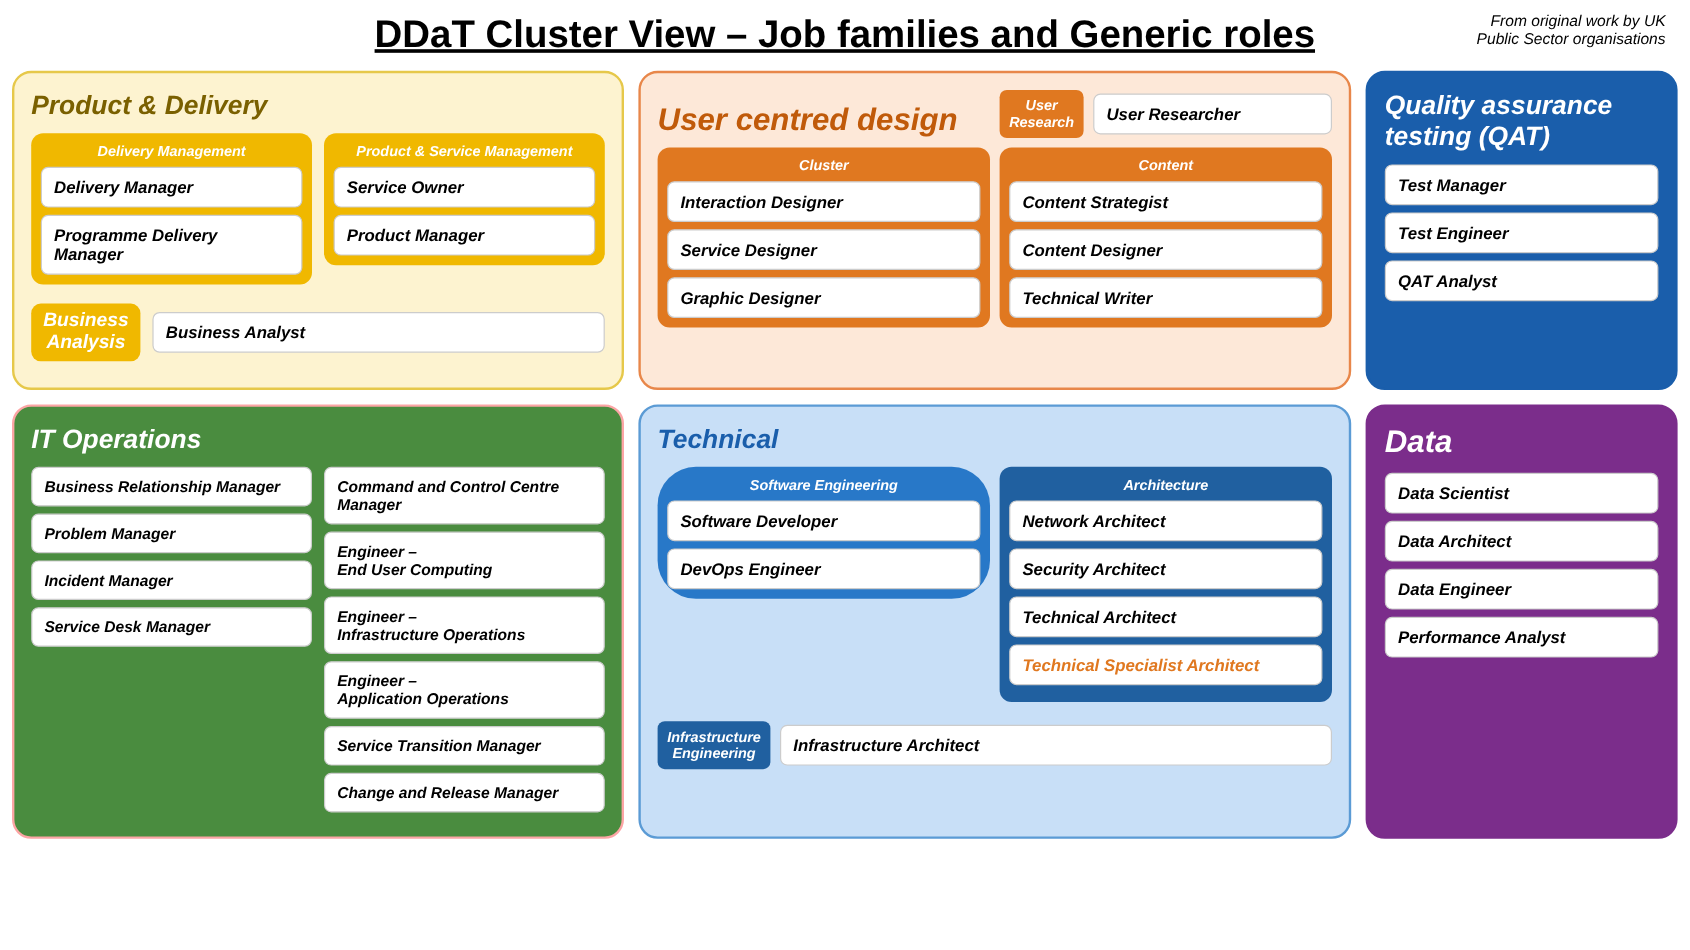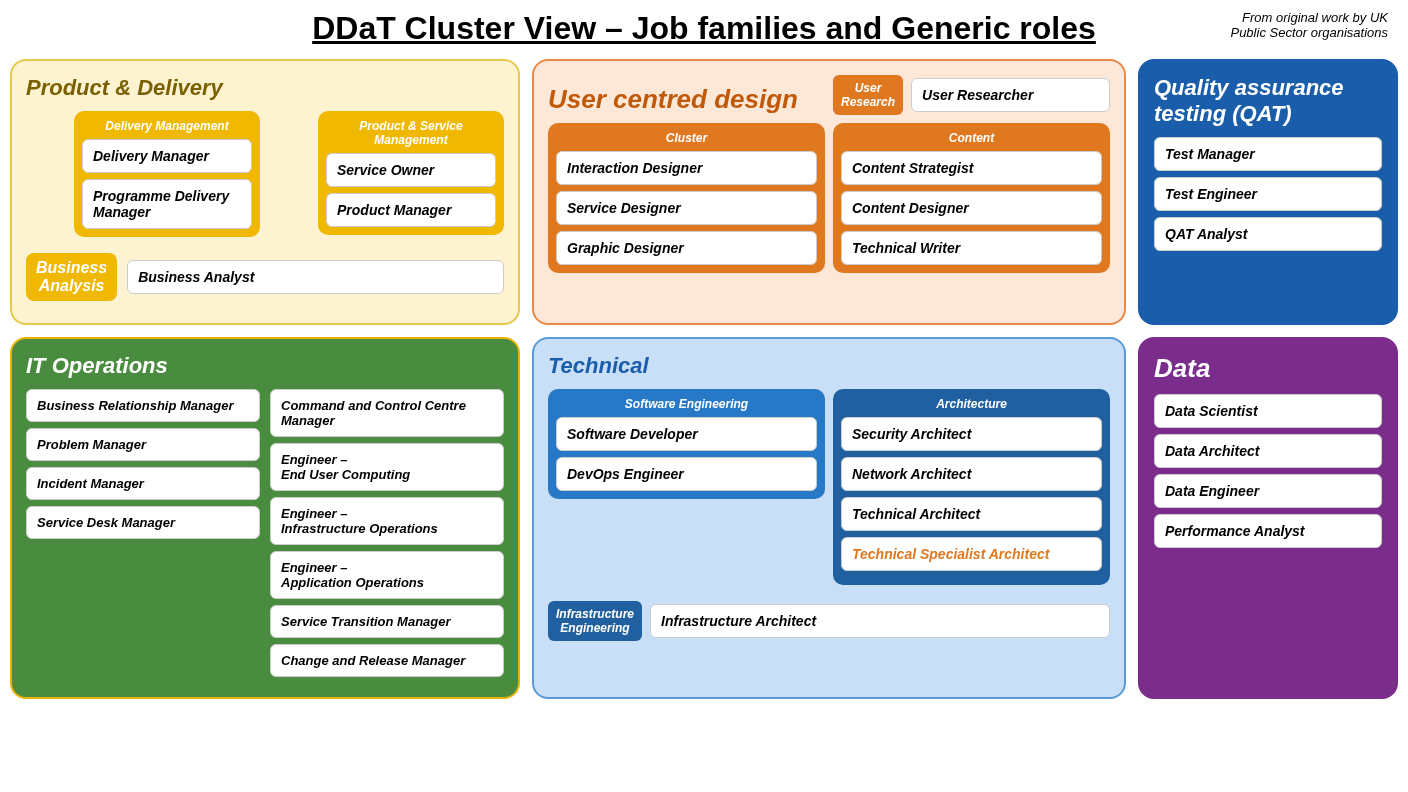--- a/index.html
+++ b/index.html
@@ -68,21 +68,21 @@
     .cluster-qat {
       background: #1a5eab;
       border: 2px solid #1a5eab;
       grid-column: 3;
       grid-row: 1;
     }
     .cluster-qat .cluster-title { color: #fff; font-size: 22px; }
     
     .cluster-ito {
       background: #4a8c3f;
-      border: 2px solid #eab308;
+      border: 2px solid #fca5a5;
       grid-column: 1;
       grid-row: 2;
     }
     .cluster-ito .cluster-title { color: #fff; }
     
     .cluster-tech {
       background: #c8dff7;
       border: 2px solid #5b9bd5;
       grid-column: 2;
       grid-row: 2;
@@ -122,32 +122,33 @@
       color: #000;
     }
     .role-card:last-child { margin-bottom: 0; }
 
     
     .pd-row {
       display: flex;
       gap: 10px;
       margin-bottom: 8px;
     }
-    .pd-col { flex: 1; margin-left: 48px; }
+    .pd-col { flex: 1; }
     .subgroup-yellow {
       background: #f0b800;
     }
     .subgroup-orange {
       background: #e07820;
     }
     .subgroup-blue-dark {
       background: #2060a0;
     }
     .subgroup-blue-mid {
       background: #2878c8;
+      border-radius: 32px;
     }
 
     
     .ucd-inner {
       display: flex;
       gap: 8px;
     }
     .ucd-left { flex: 1; }
     .ucd-right { flex: 1; }
     .ucd-top-row {
@@ -325,22 +326,22 @@
       <div class="tech-left">
         <div class="subgroup subgroup-blue-mid">
           <div class="subgroup-label">Software Engineering</div>
           <div class="role-card">Software Developer</div>
           <div class="role-card">DevOps Engineer</div>
         </div>
       </div>
       <div class="tech-right">
         <div class="subgroup subgroup-blue-dark">
           <div class="subgroup-label">Architecture</div>
+          <div class="role-card">Network Architect</div>
           <div class="role-card">Security Architect</div>
-          <div class="role-card">Network Architect</div>
           <div class="role-card">Technical Architect</div>
           <div class="role-card-bold-orange">Technical Specialist Architect</div>
         </div>
       </div>
     </div>
     <div class="tech-bottom">
       <div class="infra-label">Infrastructure<br>Engineering</div>
       <div class="role-card" style="flex:1;margin-bottom:0;">Infrastructure Architect</div>
     </div>
   </div>

